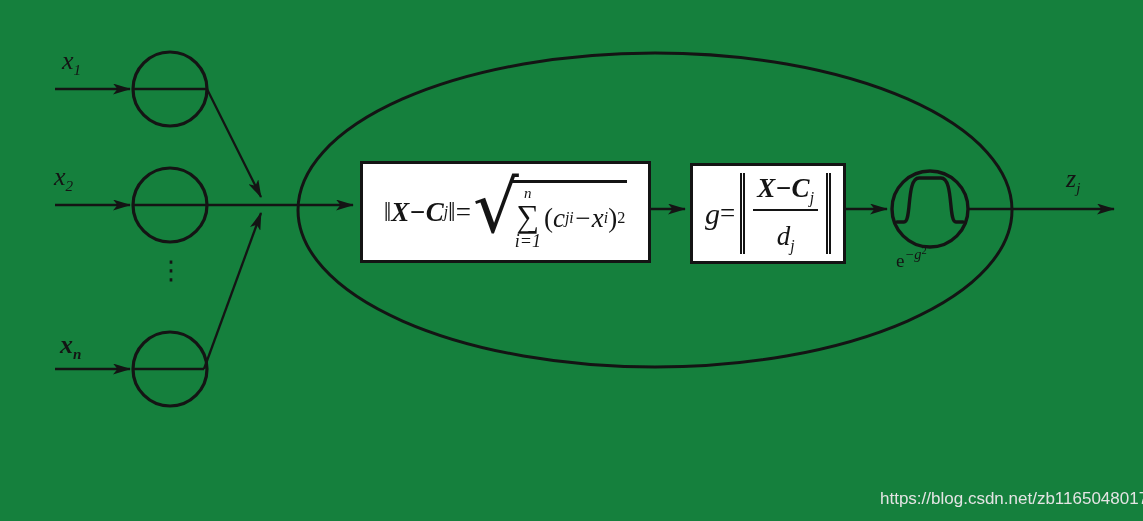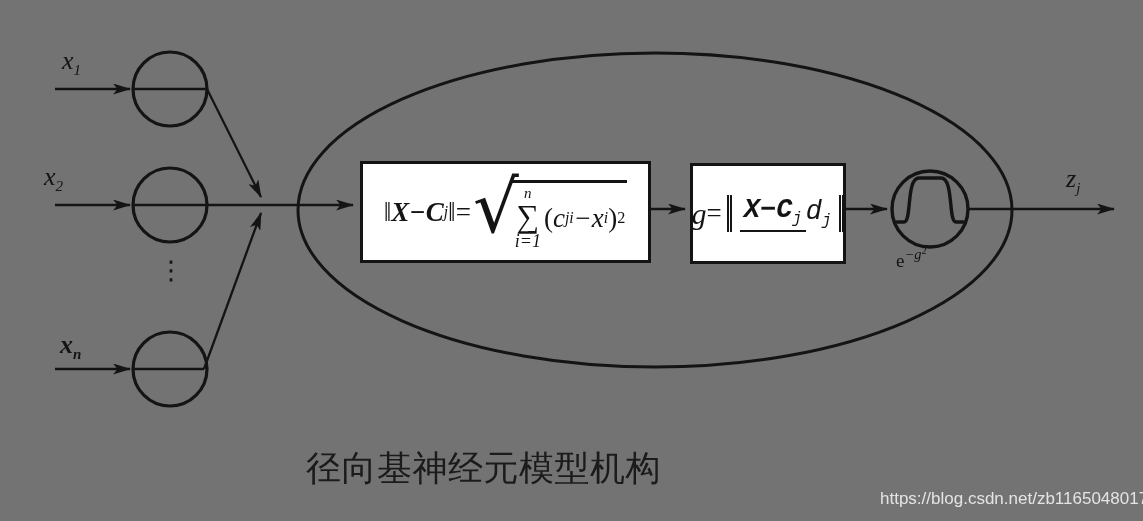--- a/index.html
+++ b/index.html
@@ -1,35 +1,35 @@
 <!DOCTYPE html>
 <html><head>
 <meta charset="utf-8">
 <style>
   html,body{margin:0;padding:0;background:#ffffff;}
   #stage{
     position:relative;
     width:1143px;height:521px;
-    background:#737373;
+    background:#15803d;
     overflow:hidden;
     font-family:"Liberation Serif",serif;
     color:#141414;
   }
   #diagram-svg{position:absolute;left:0;top:0;}
   .lbl{position:absolute;white-space:nowrap;line-height:1;}
   .it{font-style:italic;}
   .bi{font-style:italic;font-weight:bold;}
   .rm{font-style:normal;}
   .sub{font-size:0.58em;vertical-align:-0.38em;font-style:italic;}
   .sup2{font-size:0.6em;vertical-align:0.65em;}
 
   
   .var-lbl{font-size:26px;font-style:italic;}
   #x1-label{left:62px;top:48px;}
-  #x2-label{left:44px;top:164px;}
+  #x2-label{left:54px;top:164px;}
   #xn-label{left:60px;top:332px;font-weight:bold;}
   #dots-label{left:158px;top:258px;font-size:26px;font-style:normal;letter-spacing:0;}
 
   
   .fbox{
     position:absolute;border:3px solid #141414;background:#ffffff;
     display:flex;align-items:center;justify-content:center;
   }
   #distance-box{left:360px;top:161px;width:285px;height:96px;font-size:27px;}
   #ratio-box{left:690px;top:163px;width:150px;height:95px;font-size:27px;}
@@ -51,23 +51,23 @@
   .sum-upper{font-size:15px;font-style:italic;}
   .sigma{font-size:32px;font-style:normal;line-height:0.95;}
   .sum-lower{font-size:18px;font-style:italic;}
 
   
   .dnorm{
     display:inline-flex;align-items:center;
     border-left:5px double #141414;border-right:5px double #141414;
     padding:0 8px;margin-left:5px;
   }
-  .frac{display:inline-flex;flex-direction:row;line-height:1;font-family:Liberation Mono, monospace;}
+  .frac{display:inline-flex;flex-direction:column;align-items:center;line-height:1;}
   .frac-num{display:inline-block;border-bottom:2.5px solid #141414;padding:2px 4px 3px;}
-  .frac-den{padding-top:4px;}
+  .frac-den{padding-top:12px;}
 
   
   #activation-label{left:896px;top:246px;font-size:19px;font-style:normal;}
   #activation-label .exp{font-size:0.76em;vertical-align:0.55em;font-style:italic;}
   #activation-label .exp .exp{font-size:0.72em;vertical-align:0.5em;font-style:normal;}
 
   
   #output-label{left:1066px;top:166px;font-size:26px;font-style:italic;text-align:right;}
 
   
@@ -163,17 +163,16 @@
             <span class="frac-den"><span class="it">d</span><span class="sub">j</span></span>
           </span>
         </span>
     </span>
   </div>
 
   <div class="lbl" id="activation-label"><span>e</span><span class="exp"><span>−g</span><span class="exp">2</span></span></div>
 
   <div class="lbl" id="output-label"><span>z</span><span class="sub">j</span></div>
 
-  <div class="lbl" id="caption">径向基神经元模型机构</div>
 
   <div class="lbl" id="watermark">https://blog.csdn.net/zb1165048017</div>
 
 </div>
 
 </body></html>

